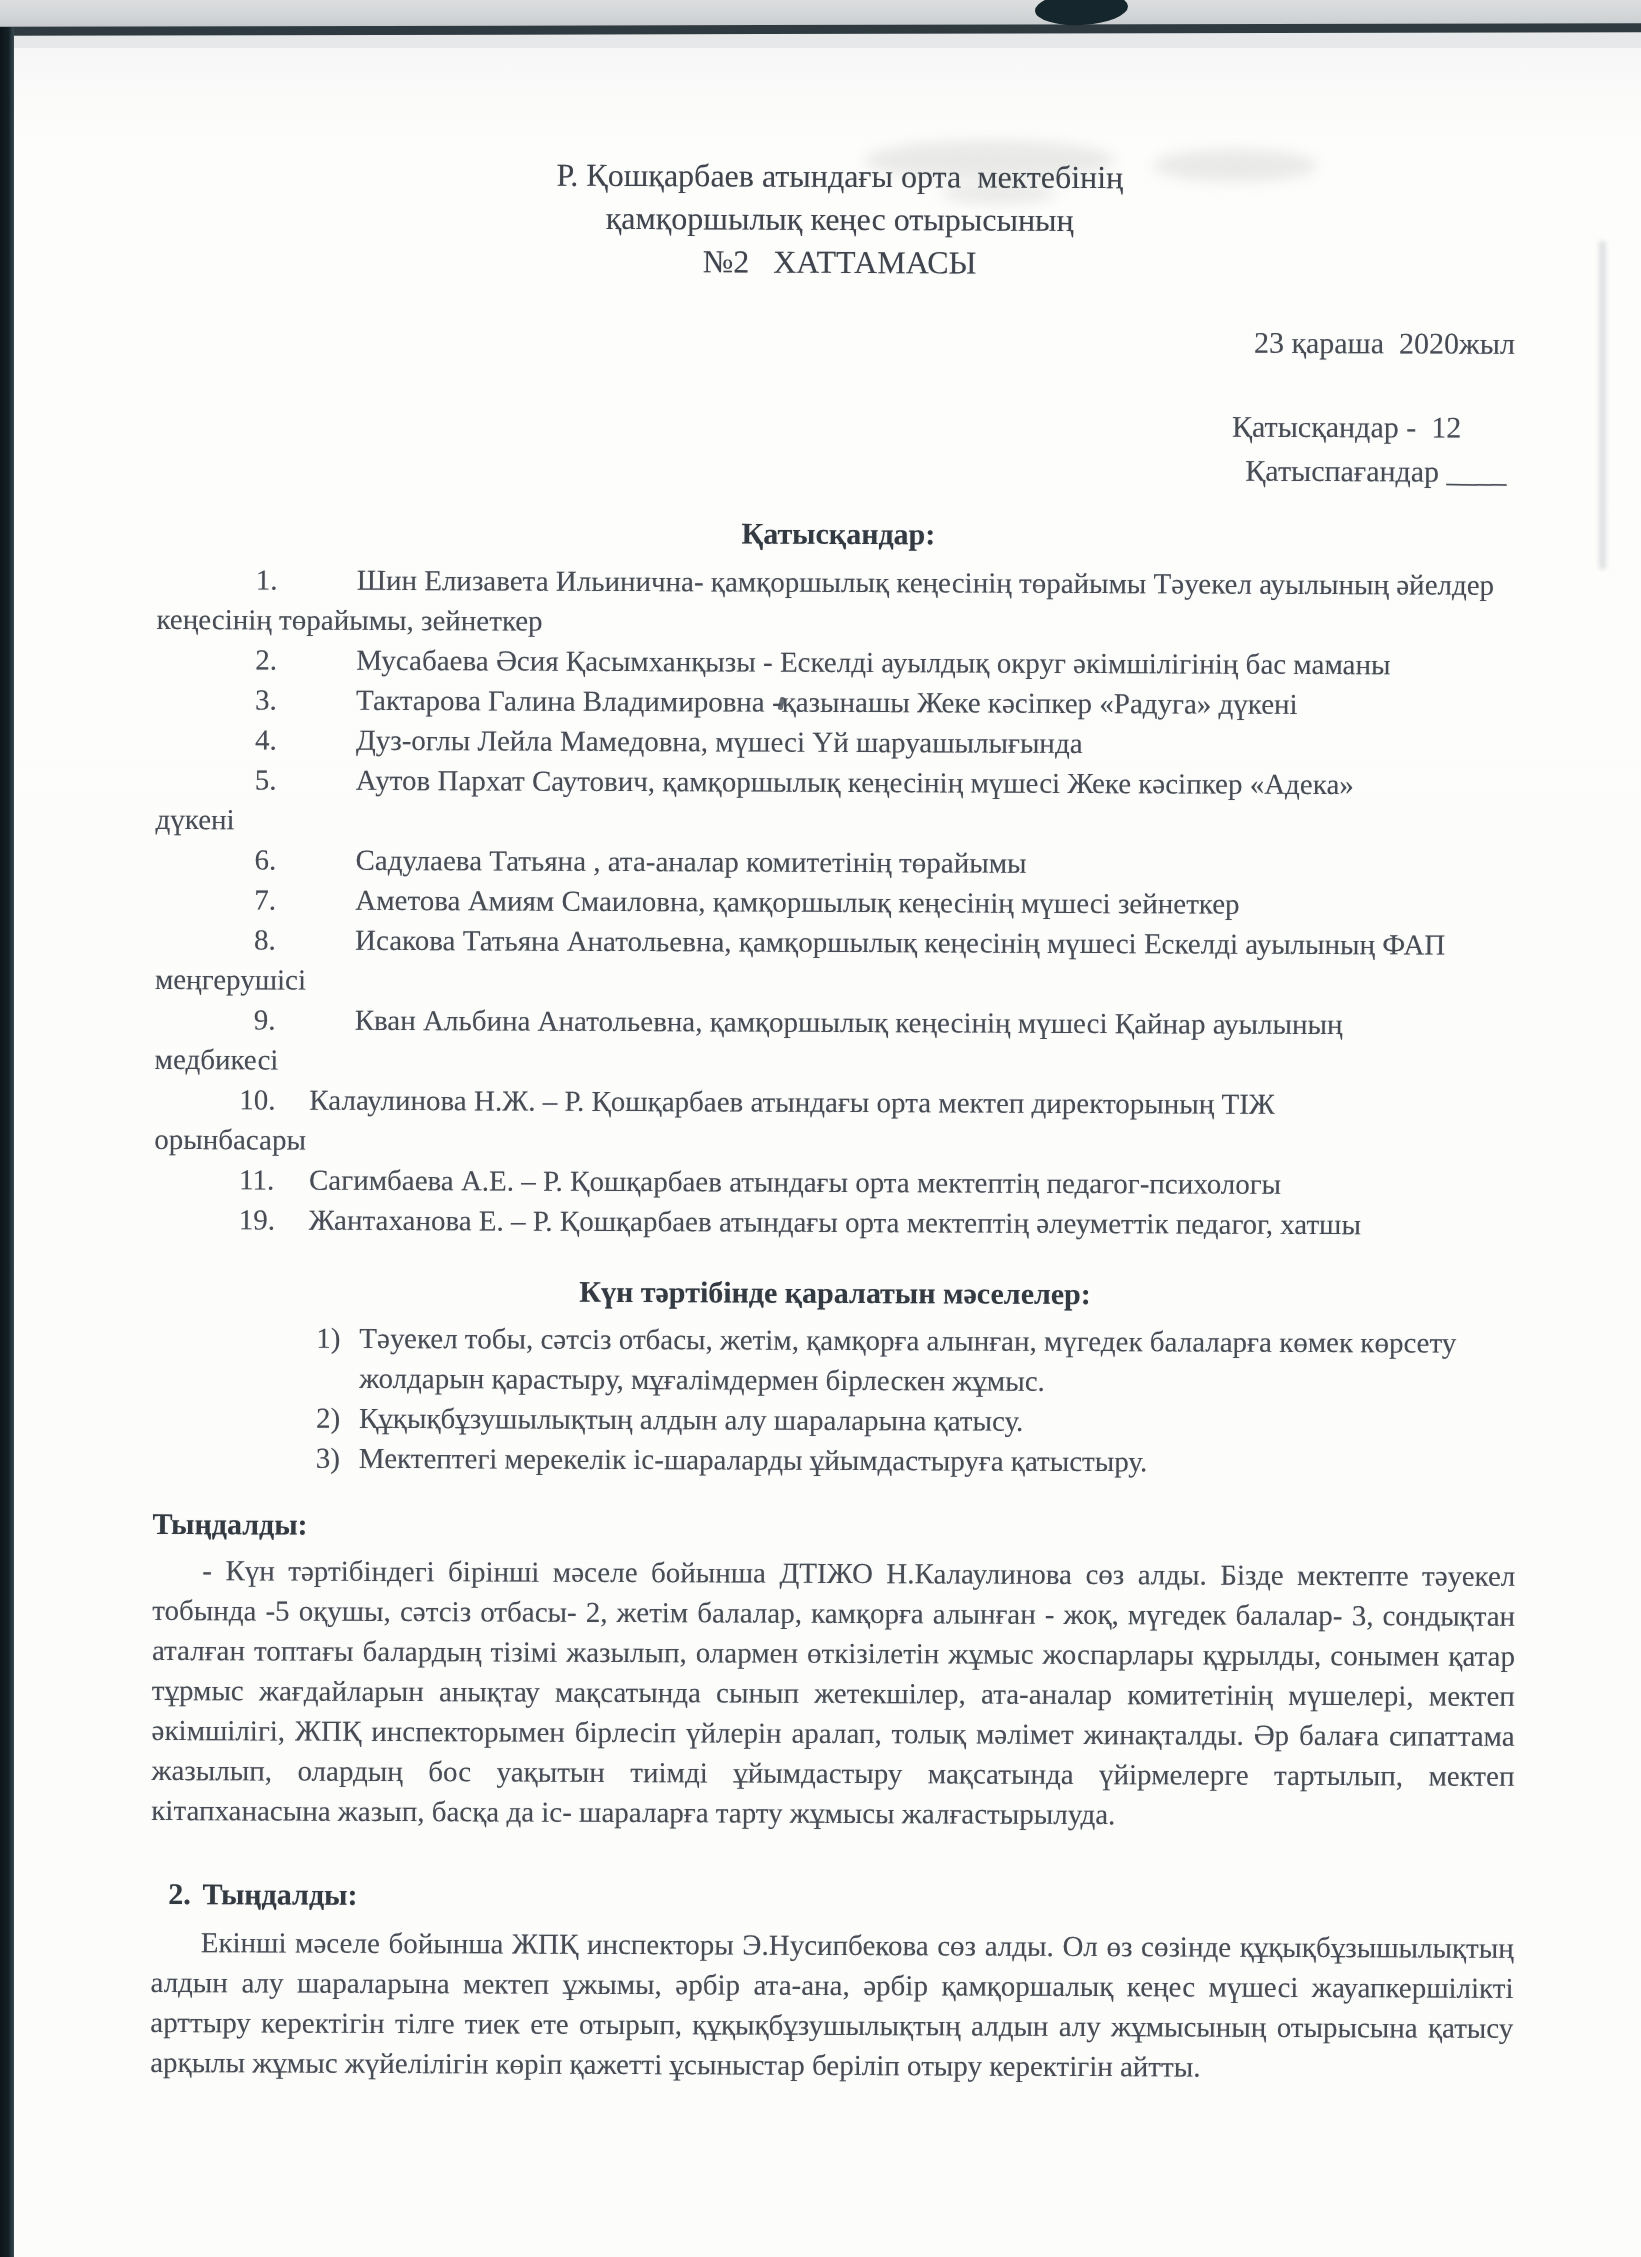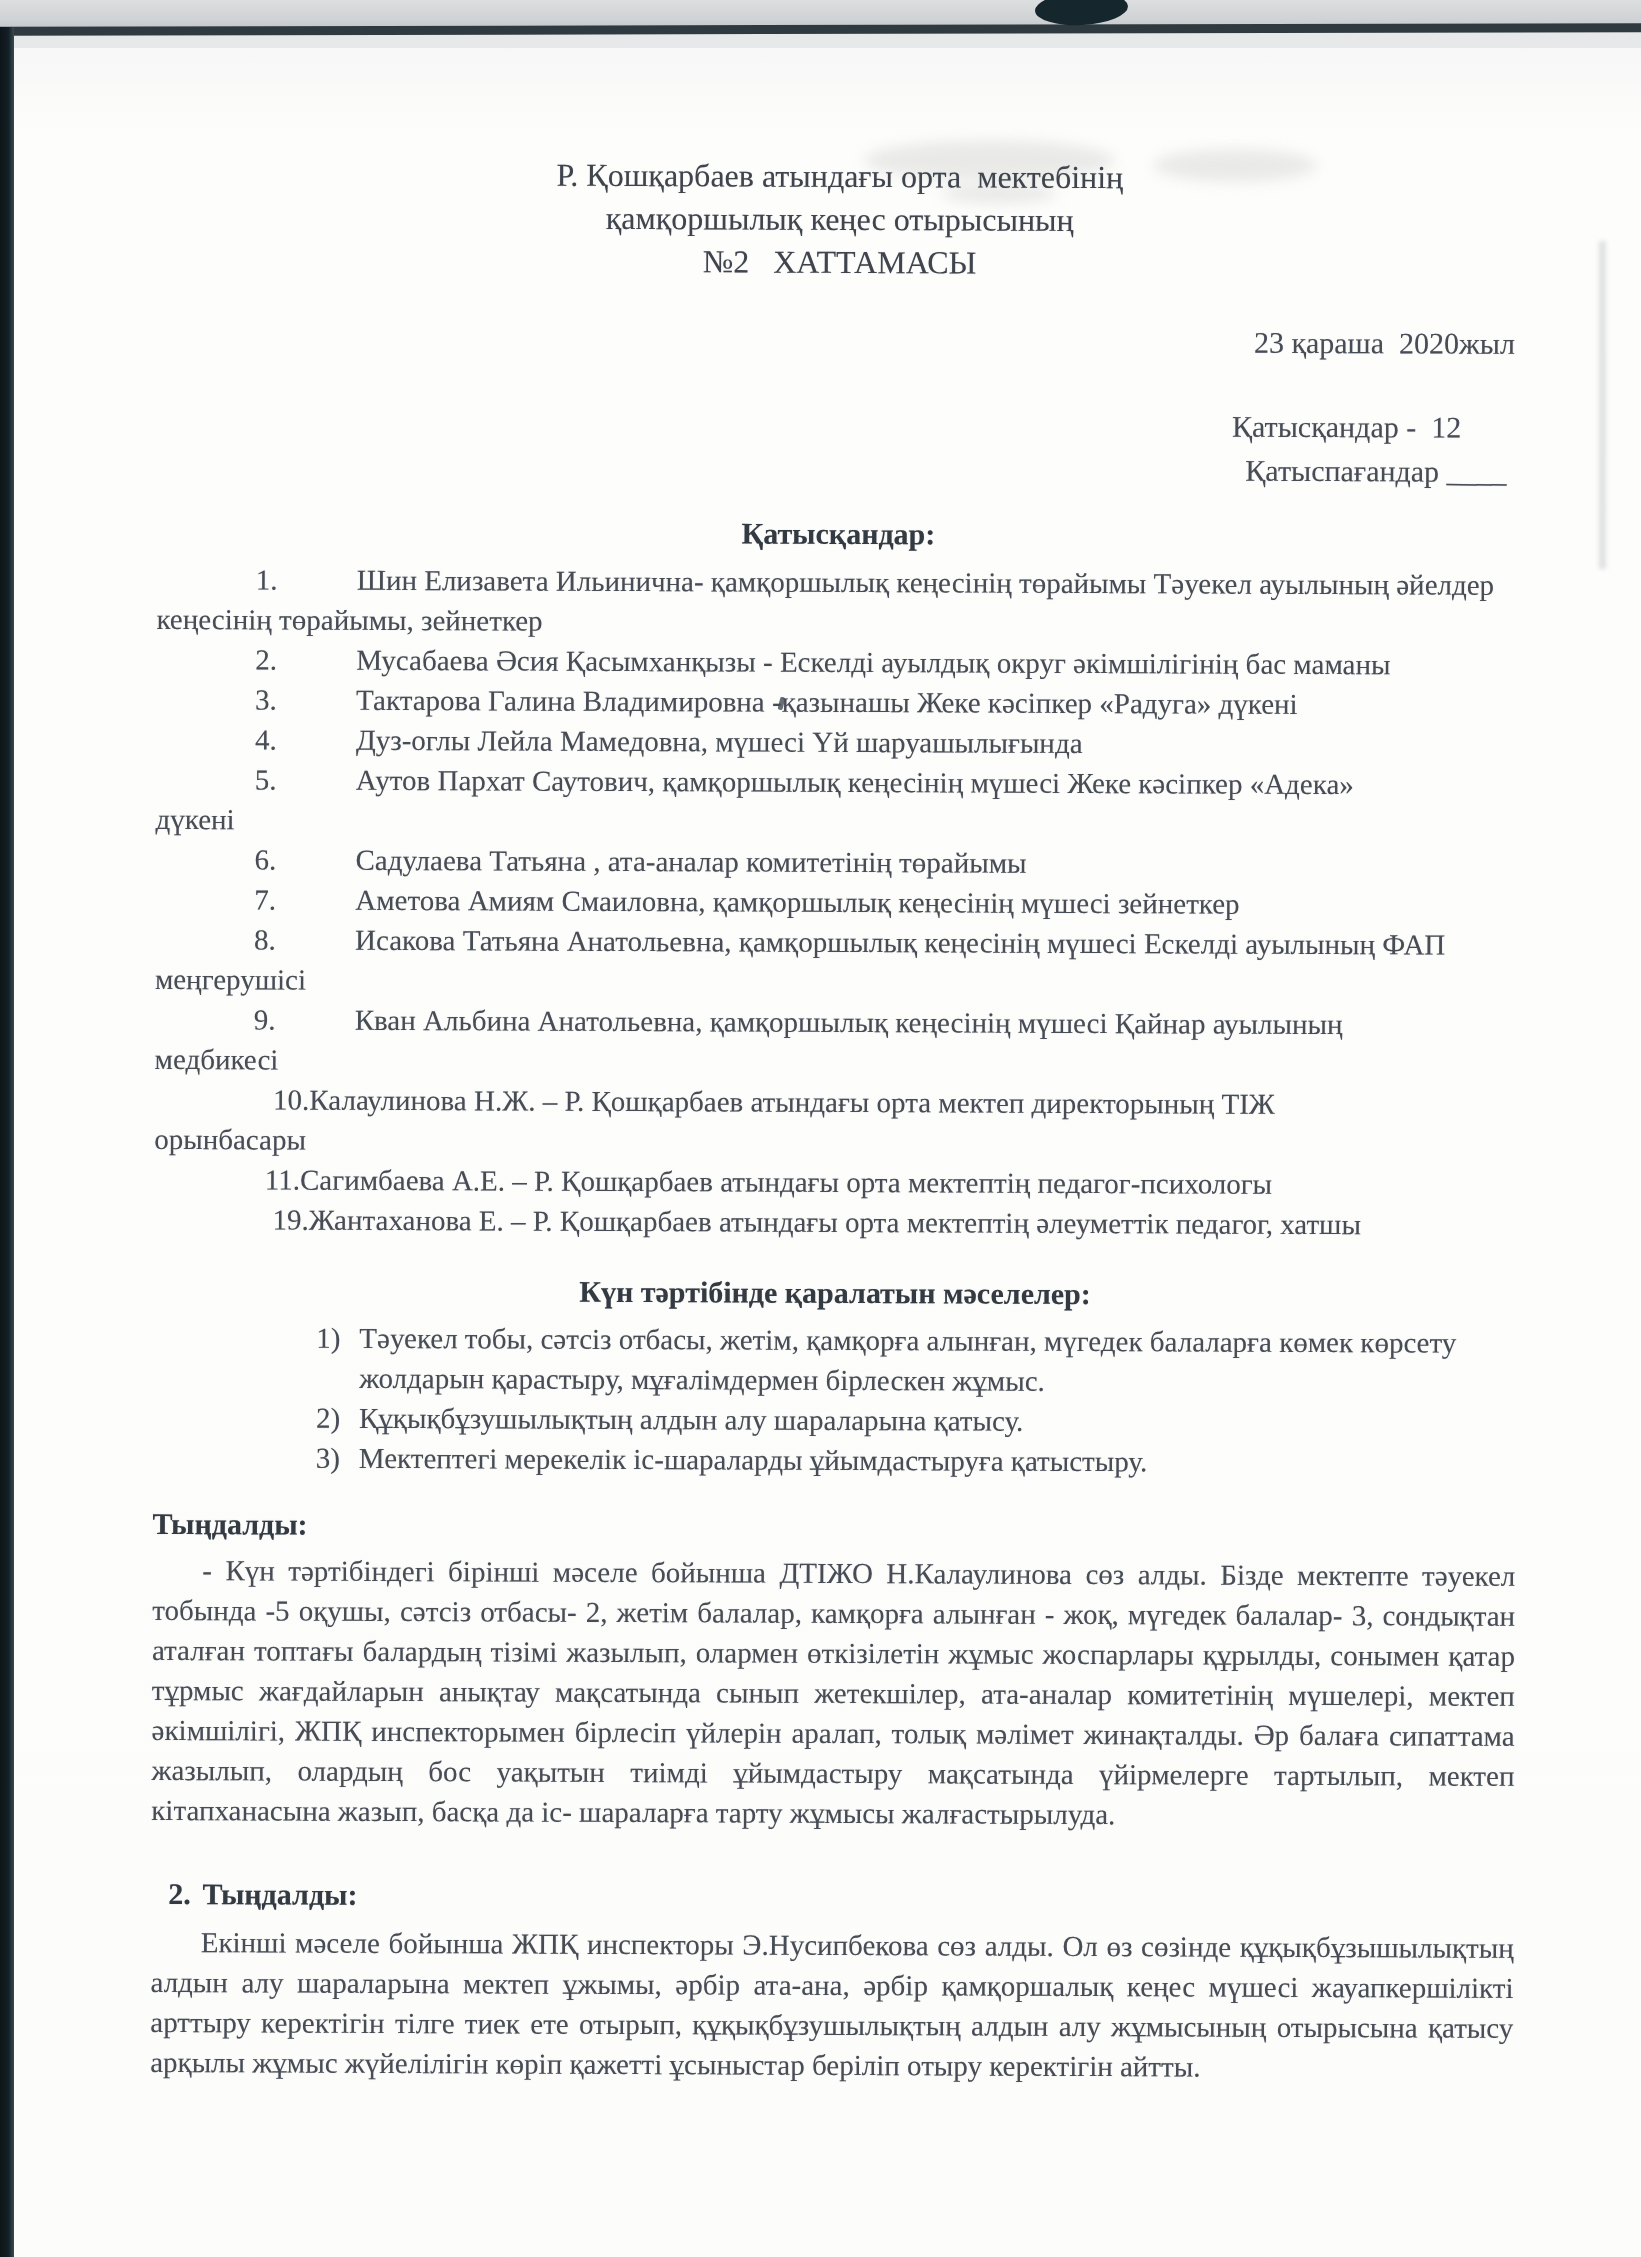--- a/index.html
+++ b/index.html
@@ -60,26 +60,26 @@
   }
   .title-block{text-align:center;line-height:43px;font-size:32px;color:#3f444d;}
   .ws-pre{white-space:pre;}
   .date-line{margin-top:37px;text-align:right;padding-right:5.8px;font-size:30px;}
   .attend-block{margin-top:42px;width:fit-content;margin-left:auto;margin-right:13.5px;font-size:30px;line-height:44px;}
   .attend-absent{padding-left:13.5px;}
   .h-center{margin-top:23px;text-align:center;font-weight:bold;font-size:30px;color:#333a42;}
   .list-block{margin-top:7.7px;}
   .att{text-align:left;}
   .att .num{display:inline-block;margin-left:99px;width:101px;}
-  .att2 .num{margin-left:85px;width:70px;text-align:right;}
+  .att2 .num{margin-left:85px;width:70px;}
   .mwA{max-width:1236px;}
   .mwB{max-width:1255px;}
   .mwC{max-width:1101px;}
   .cont-indent{padding-left:54px;}
-  .cont-indent .num{margin-left:22px;}
+  .cont-indent .num{margin-left:31px;}
   .agenda-h{margin-top:31px;margin-bottom:7.7px;}
   .ag{padding-left:206px;}
   .ag .num{display:inline-block;width:43px;margin-left:-43px;}
   .heard-h{margin-top:27px;font-weight:bold;font-size:30px;color:#333a42;}
   .para{margin-top:5.8px;text-align:justify;text-indent:50px;}
   .heard2{margin-top:44px;text-indent:17.4px;font-weight:bold;font-size:30px;color:#333a42;}
   .heard2 .num{margin-right:11.6px;}
   .para2{margin-top:7.7px;}
 </style>
 </head>

